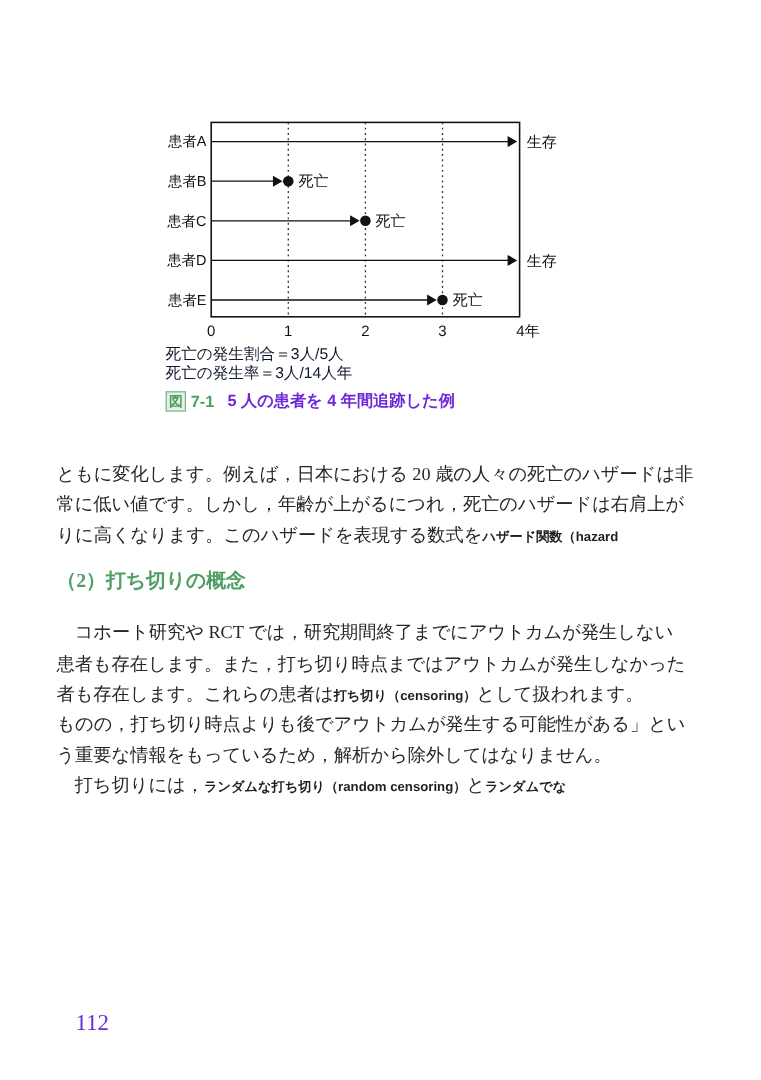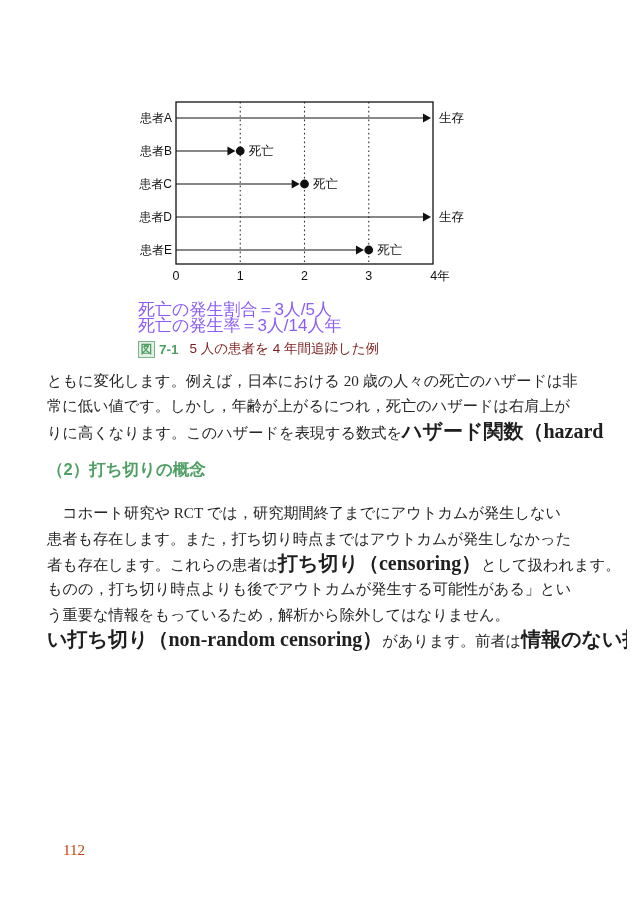--- a/index.html
+++ b/index.html
@@ -12,62 +12,62 @@
     color:#262626;
     border-radius:26px;
   }
   
   .figure-block{
     position:absolute;left:138px;top:95px;width:370px;
     font-family:"Liberation Sans","DejaVu Sans",sans-serif;
   }
   .chart-svg{display:block;}
   .fig-notes{
-    margin-top:17px;
-    font-size:17px;line-height:16px;color:#8b5cf6;
+    margin-top:2px;
+    font-size:13px;line-height:16px;color:#0f172a;
   }
   .fig-caption{
     margin-top:6px;
     display:flex;align-items:center;
     font-size:13.5px;font-weight:bold;
   }
   .fig-badge{
     width:17px;height:17px;
     background:#e4efe5;
     border:1px solid #79b487;
     color:#4f9e63;
     font-size:11.5px;font-weight:bold;
     display:inline-flex;align-items:center;justify-content:center;
     margin-right:4px;box-sizing:border-box;
   }
   .fig-num{color:#4f9e63;margin-right:11px;font-weight:bold;text-align:center;}
-  .fig-title{color:#7f1d1d;font-weight:normal;}
+  .fig-title{color:#6d28d9;font-weight:bold;}
   
   .body-text{
-    position:absolute;left:47px;top:368px;width:552px;
+    position:absolute;left:47px;top:383px;width:552px;
     font-size:15.2px;
   }
   .para{margin:0;}
   .tline{
     height:25.4px;line-height:25.4px;
     white-space:nowrap;
   }
   .em{
-    font-family:Liberation Serif, serif;
-    font-weight:bold;font-size:20px;color:#1f1f1f;
+    font-family:Liberation Sans, sans-serif;
+    font-weight:bold;font-size:11px;color:#1f1f1f;
   }
   .section-heading{
     margin:14px 0 20px 0;
-    font-family:Liberation Sans, sans-serif;
+    font-family:Liberation Serif, serif;
     font-weight:bold;font-size:16.5px;line-height:22px;
     color:#4f9e63;
   }
   .page-number{
     position:absolute;left:63px;top:842px;
-    font-size:15px;color:#c2410c;
+    font-size:19px;color:#6d28d9;
     font-family:"Liberation Serif","DejaVu Serif",serif;
   }
 </style>
 </head>
 <body>
 
 <div class="page">
 
   <div class="figure-block">
     <svg class="chart-svg" width="370" height="190" viewBox="0 0 370 190">
@@ -133,19 +133,19 @@
       </div>
       <div class="section-heading">（2）打ち切りの概念</div>
       <div class="para">
         <div class="tline"><span>　コホート研究や RCT では，研究期間終了までにアウトカムが発生しない</span></div>
         <div class="tline"><span>患者も存在します。また，打ち切り時点まではアウトカムが発生しなかった</span></div>
         <div class="tline"><span>者も存在します。これらの患者は</span><span class="em">打ち切り（censoring）</span><span>として扱われます。</span></div>
         <div class="tline"><span>ものの，打ち切り時点よりも後でアウトカムが発生する可能性がある」とい</span></div>
         <div class="tline"><span>う重要な情報をもっているため，解析から除外してはなりません。</span></div>
       </div>
       <div class="para">
-        <div class="tline"><span class="em">い打ち切り（non-random censoring）</span><span>があります。前者は</span><span class="em">情報のない打ち切</span></div>
+        <div class="tline"><span>　打ち切りには，</span><span class="em">ランダムな打ち切り（random censoring）</span><span>と</span><span class="em">ランダムでな</span></div>
       </div>
     </div>
 
   <div class="page-number">112</div>
 
 </div>
 
 </body></html>

